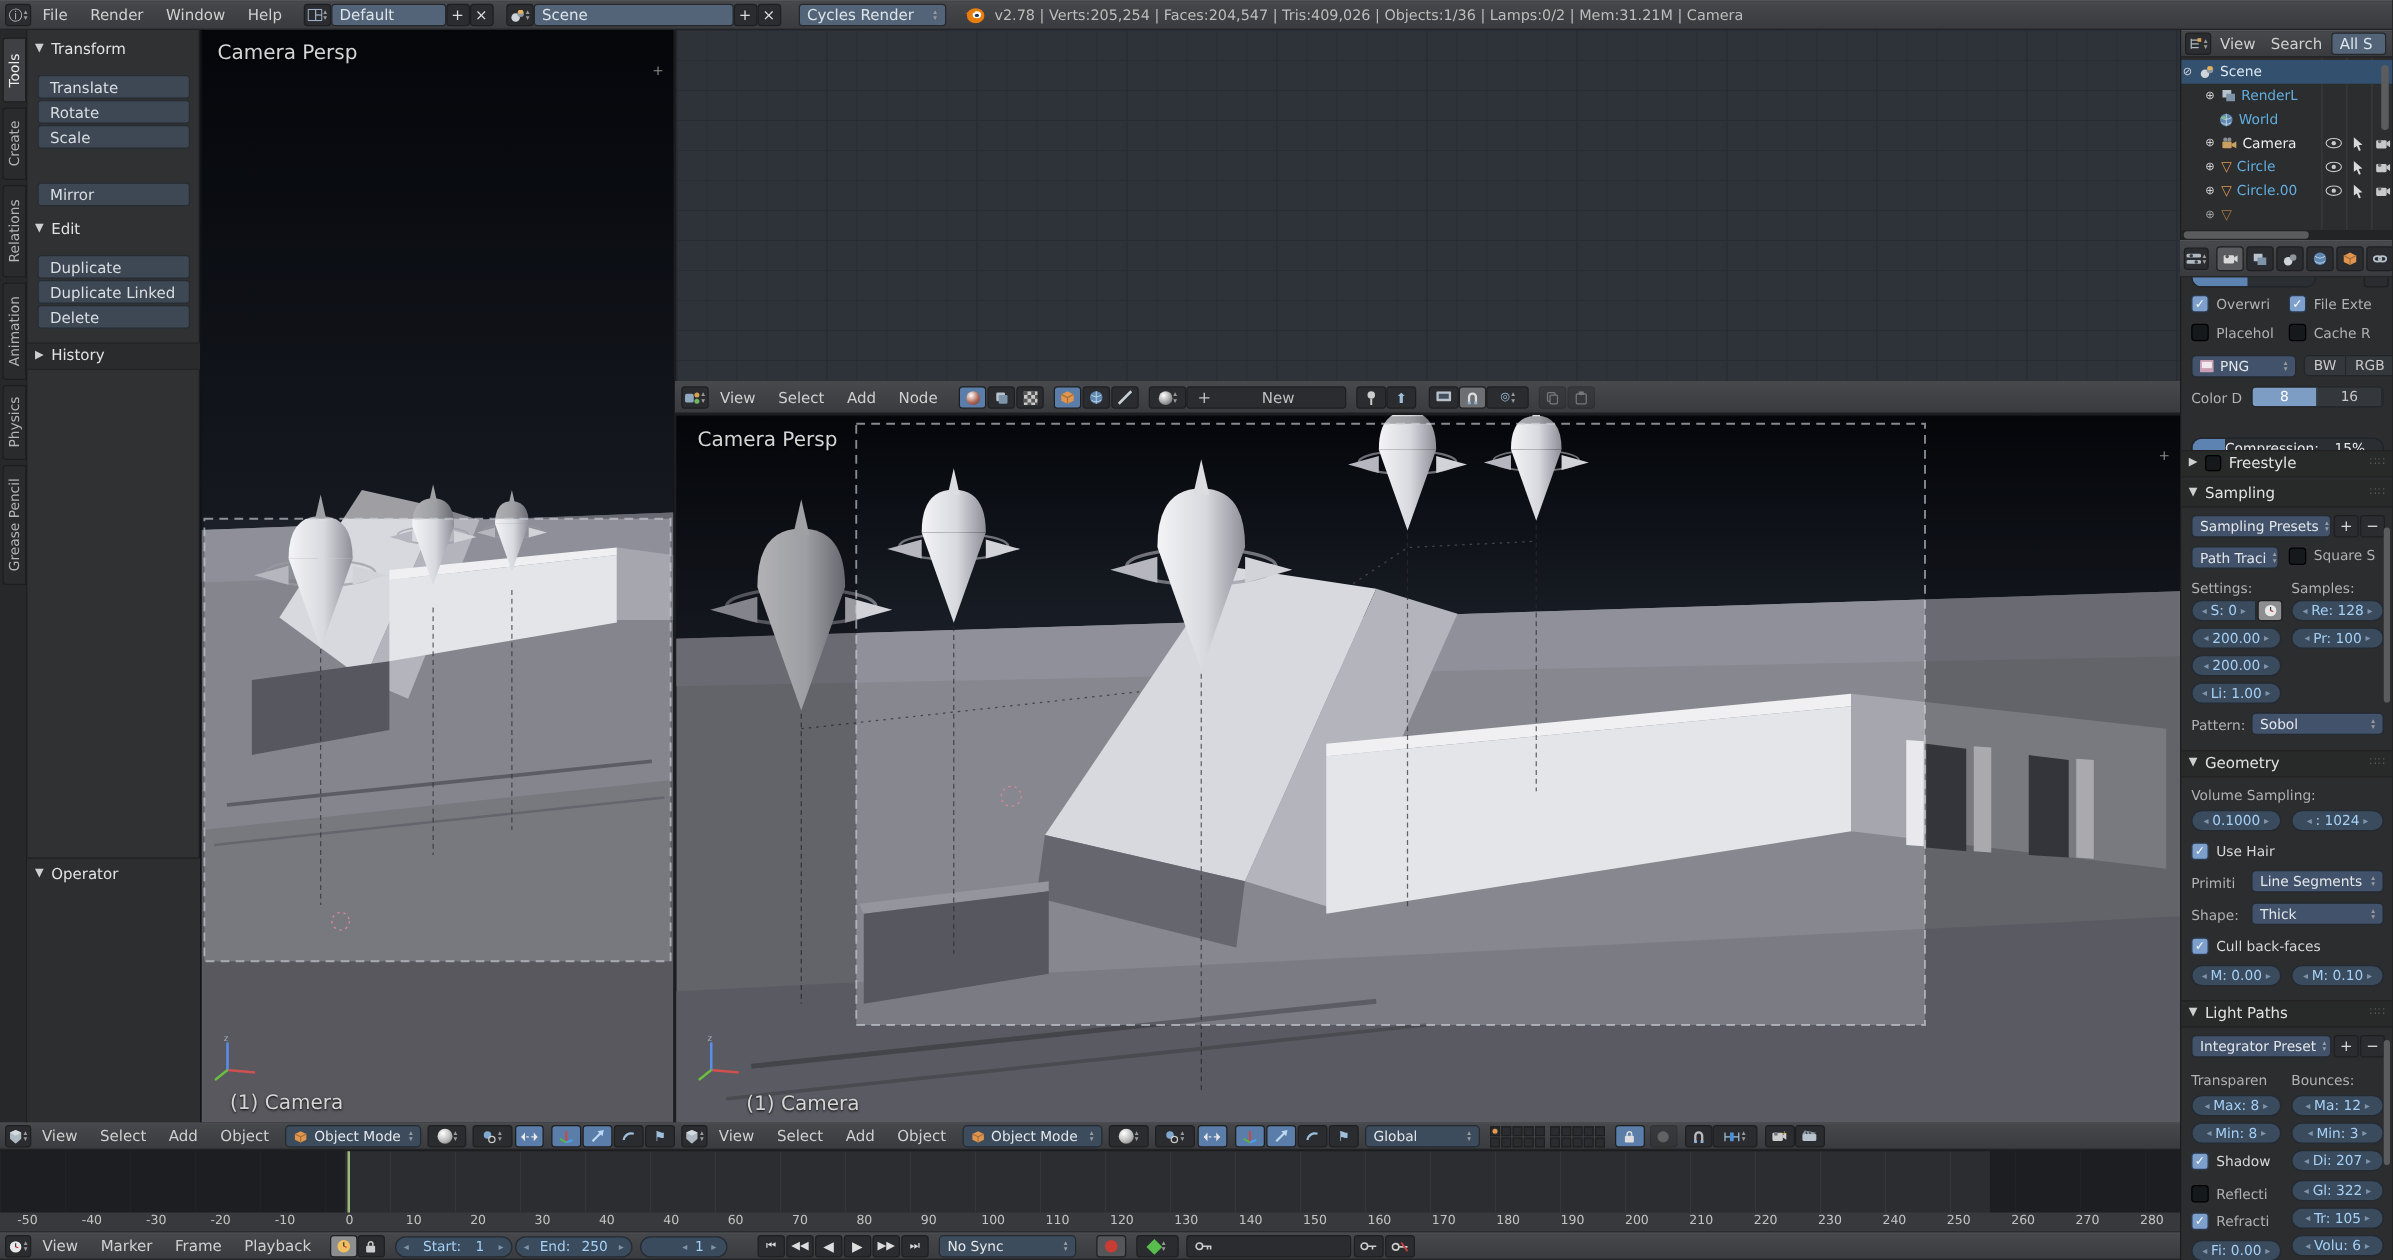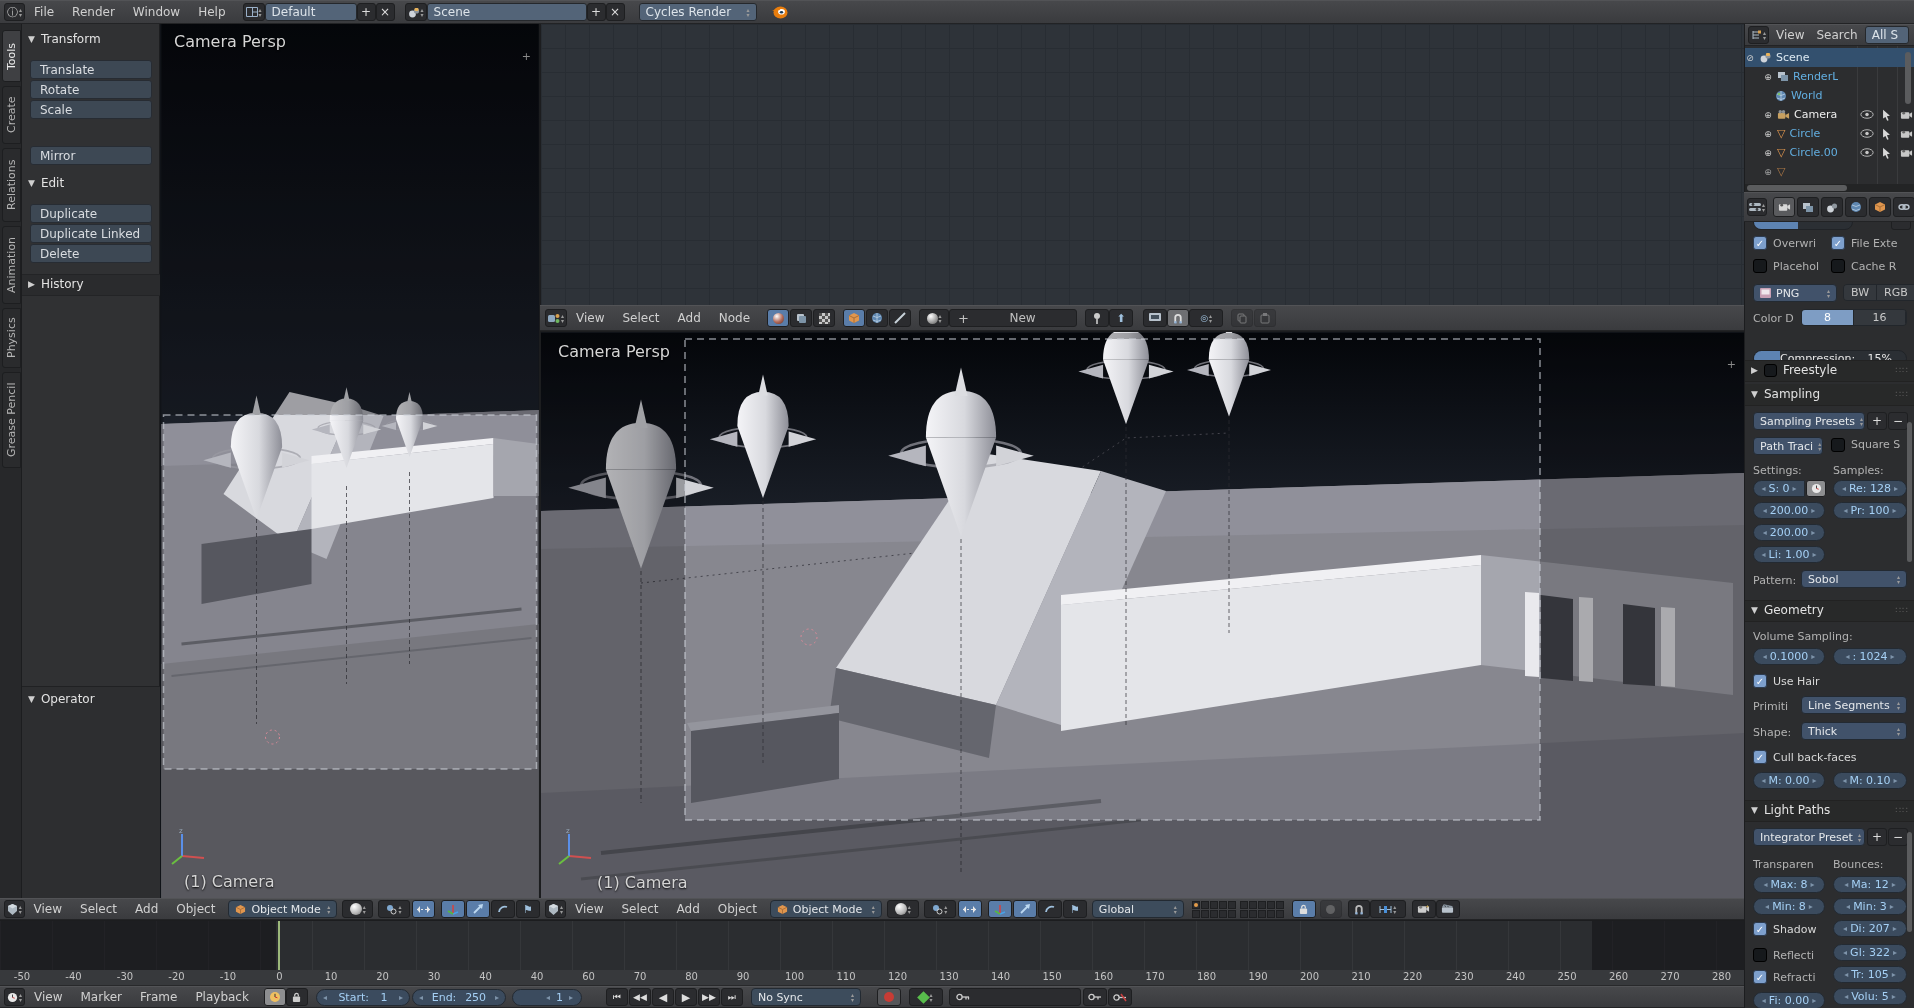--- a/index.html
+++ b/index.html
@@ -95,20 +95,21 @@
           <span>▴</span>
           <span>▾</span>
         </span>
       </span>
     <svg class="icosvg" style="margin-left:14px" width="17" height="14" viewBox="0 0 17 14">
         <ellipse cx="9.5" cy="7.5" rx="7" ry="6" fill="#e87d0d"></ellipse>
         <ellipse cx="10.5" cy="6.8" rx="3.4" ry="2.8" fill="#fff"></ellipse>
         <ellipse cx="10.5" cy="7.3" rx="1.7" ry="1.3" fill="#1b3a57"></ellipse>
         <path d="M1,6 L8,2 L9,5 Z" fill="#e87d0d"></path>
       </svg>
+    <span style="margin-left:8px;color:#bdbdbd;font-size:11.5px;white-space:nowrap">v2.78 | Verts:205,254 | Faces:204,547 | Tris:409,026 | Objects:1/36 | Lamps:0/2 | Mem:31.21M | Camera</span>
   </div>
 
   <div class="abs" style="left:0;top:24px;width:22px;height:874px;background:#27282a;border-right:1px solid #1c1d1f">
     <div class="abs vtab active" style="left:2px;top:6px;width:19px;height:52px">Tools</div>
     <div class="abs vtab" style="left:2px;top:62px;width:19px;height:58px">Create</div>
     <div class="abs vtab" style="left:2px;top:124px;width:19px;height:74px">Relations</div>
     <div class="abs vtab" style="left:2px;top:202px;width:19px;height:78px">Animation</div>
     <div class="abs vtab" style="left:2px;top:284px;width:19px;height:60px">Physics</div>
     <div class="abs vtab" style="left:2px;top:348px;width:19px;height:96px">Grease Pencil</div>
   </div>
@@ -1082,21 +1083,21 @@
         <span>Tr: 105</span>
         <span class="arr">▸</span>
       </div>
     <div class="nf abs" style="left:8px;top:770px;width:72px">
         <span class="arr">◂</span>
         <span>Fi: 0.00</span>
         <span class="arr">▸</span>
       </div>
     <div class="nf abs" style="left:88px;top:766px;width:74px">
         <span class="arr">◂</span>
-        <span>Volu: 5</span>
+        <span>Volu: 6</span>
         <span class="arr">▸</span>
       </div>
 
     <div class="abs" style="left:162px;top:200px;width:5px;height:140px;background:#5b5c5e;border-radius:3px"></div>
     <div class="abs" style="left:162px;top:610px;width:5px;height:100px;background:#5b5c5e;border-radius:3px"></div>
   </div>
 
   <div class="abs" style="left:0;top:920px;width:1744px;height:50px;background:#2b2d30;background-image:repeating-linear-gradient(90deg,#35373a 0,#35373a 1px,transparent 1px,transparent 52px);border-top:1px solid #1c1d1f">
     <div class="abs" style="left:0;top:0;width:276px;height:50px;background:rgba(18,19,21,.55)"></div>
     <div class="abs" style="left:1592px;top:0;width:152px;height:50px;background:rgba(18,19,21,.55)"></div>

